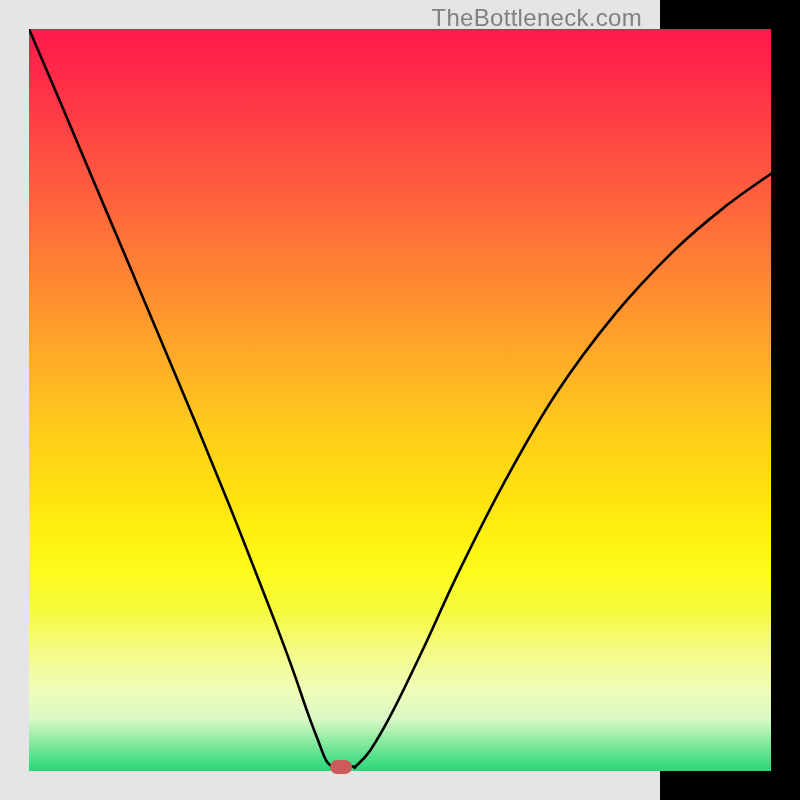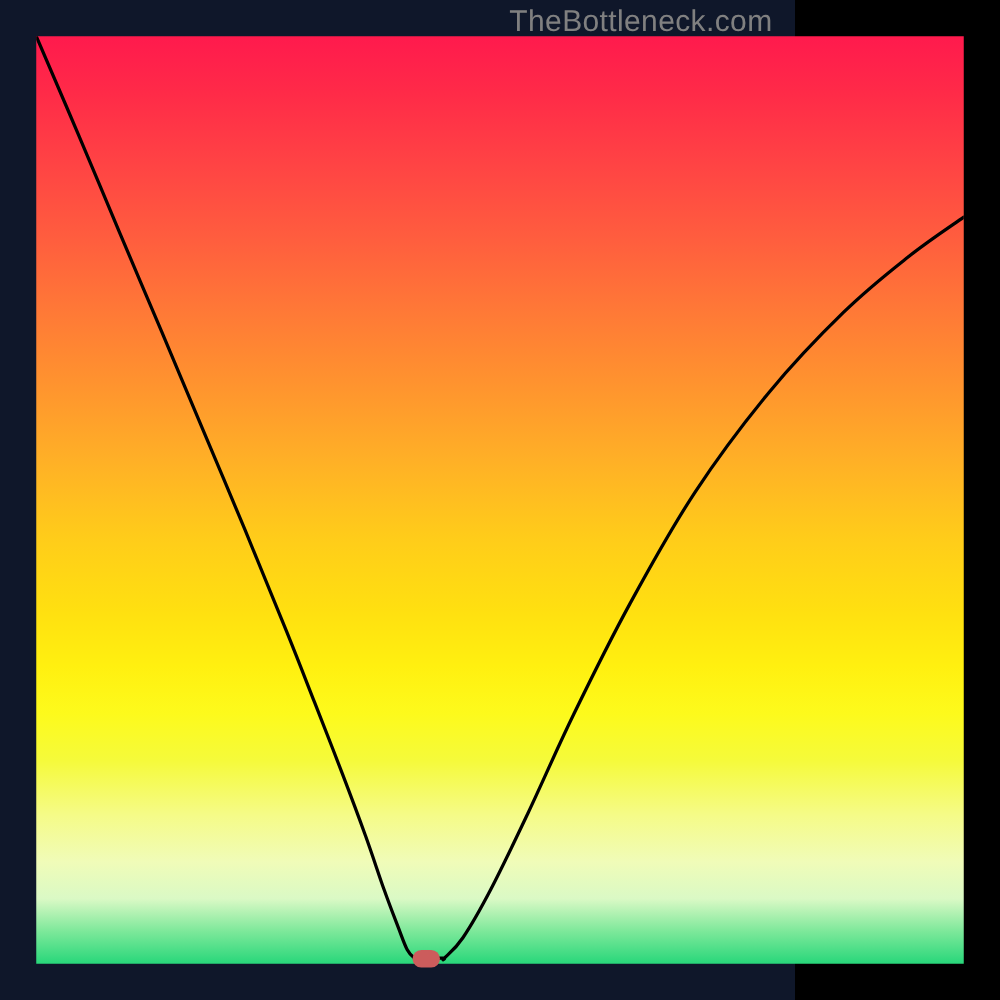--- a/index.html
+++ b/index.html
@@ -8,21 +8,22 @@
     width: 800px;
     height: 800px;
     background: #000;
     overflow: hidden;
     font-family: Arial, Helvetica, sans-serif;
   }
   .frame {
     position: relative;
     width: 636px;
     height: 800px;
-    background: #0f172a;
+    background: #e5e5e5;
+    padding-left: 24px;
   }
   .watermark {
     position: absolute;
     top: 4px;
     right: 18px;
     color: #808080;
     font-size: 24px;
     font-family: Arial, Helvetica, sans-serif;
     letter-spacing: 0.3px;
     z-index: 10;

